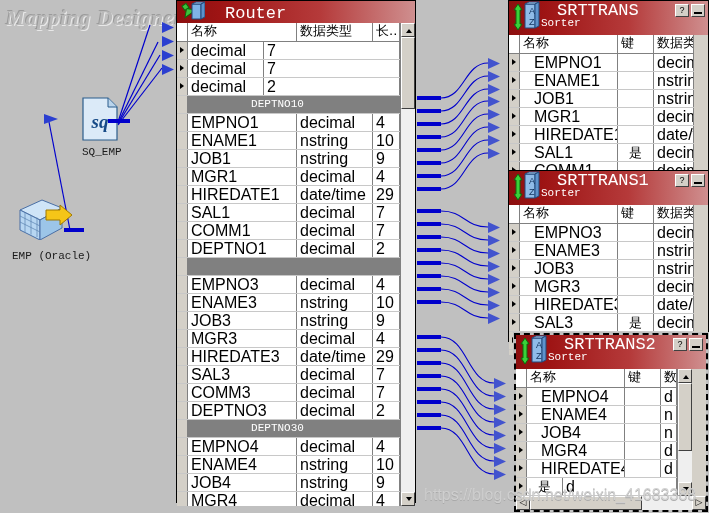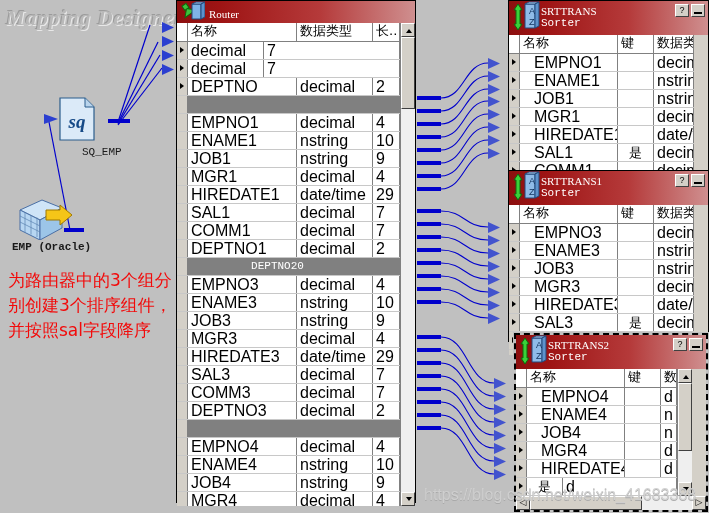--- a/index.html
+++ b/index.html
@@ -46,22 +46,22 @@
   .twin-inner{position:absolute;inset:0;}
   .twin.selected .twin-inner{position:relative;inset:auto;height:100%;}
 
   .tbar{
     height:22px;position:relative;
     background:linear-gradient(to right,#8c0f0f 0%,#9e1414 18%,#b53a3a 60%,#cf8f8f 100%);
     display:flex;align-items:center;overflow:hidden;
   }
   .tbar.tall{height:34px;align-items:flex-start;}
   .tbar-title{
-    font-family:Liberation Serif, serif;font-size:11px;color:#fff;
-    margin-left:4px;line-height:12px;padding-top:4px;white-space:nowrap;
+    font-family:Liberation Mono, monospace;font-size:17px;color:#fff;
+    margin-left:20px;line-height:12px;padding-top:4px;white-space:nowrap;
   }
   .tbar-sub{
     font-family:"Liberation Mono",monospace;font-size:11px;color:#fff;
     margin-left:4px;line-height:12px;white-space:nowrap;
   }
   .tbar-btns{position:absolute;right:3px;top:3px;display:flex;gap:2px;}
   .tbtn{
     width:14px;height:13px;background:#d4d0c8;border:1px solid #fff;
     border-right-color:#404040;border-bottom-color:#404040;
     font-size:9px;line-height:11px;text-align:center;color:#000;
@@ -143,42 +143,41 @@
           <path d="M9,16.5 L9,36"></path>
             <path d="M15,19 L15,38.5"></path>
             <path d="M21,21.5 L21,41"></path>
           <path d="M4,20 L24,30"></path>
             <path d="M4,26 L24,36"></path>
         </g>
         <path d="M30,14 L44,14 L44,9 L56,19 L44,29 L44,24 L30,24 Z" fill="#f5c518" stroke="#a07800" stroke-width="1"></path>
       </g>
     </svg>
   </div>
-  <div class="node-label" style="left:12px;top:241px;font-weight:bold;">EMP (Oracle)</div>
-
-  <div style="position:absolute;left:57px;top:96px;width:40px;height:46px;">
+  <div class="node-label" style="left:12px;top:250px;">EMP (Oracle)</div>
+
+  <div style="position:absolute;left:80px;top:96px;width:40px;height:46px;">
     <svg width="40" height="46" viewBox="0 0 40 46">
       <path d="M3,2 L28,2 L37,11 L37,44 L3,44 Z" fill="#dbeaf8" stroke="#2b5d8c" stroke-width="1.2"></path>
       <path d="M28,2 L28,11 L37,11" fill="#b9d4ec" stroke="#2b5d8c" stroke-width="1"></path>
       <text x="20" y="32" font-family="Liberation Serif, serif" font-size="19" font-weight="bold" fill="#164a87" text-anchor="middle" font-style="italic">sq</text>
     </svg>
   </div>
   <div class="node-label" style="left:82px;top:146px;">SQ_EMP</div>
 
   <div style="position:absolute;left:44px;top:112px;">
     <svg width="22" height="14">
         <polygon points="0,2 14,7 0,12" fill="#2b3fd0"></polygon>
       </svg>
   </div>
 
   <div class="pstub" style="left:108px;top:119px;width:22px;"></div>
 
   <div class="pstub" style="left:64px;top:228px;width:20px;"></div>
 
-  <div class="annotation">为路由器中的3个组分别创建3个排序组件，并按照sal字段降序</div>
 
   <div class="twin" style="left:176px;top:0px;width:240px;height:503px;">
     <div class="tbar">
       <div class="icon-stack">
         <svg width="26" height="22" viewBox="0 0 26 22">
           <g>
             <path d="M2,14 L8,8 L6,8 L6,3 L11,3 L11,8 L9,8 L15,14 Z" fill="#3cc23c" stroke="#0a6b0a" transform="rotate(-35 8 9)"></path>
             <path d="M13,3 L22,3 L22,18 L13,18 Z" fill="#7fb3e8" stroke="#23497a"></path>
             <path d="M13,3 L17,1 L26,1 L22,3 Z" fill="#a9cdf2" stroke="#23497a"></path>
             <path d="M22,3 L26,1 L26,16 L22,18 Z" fill="#5b92cc" stroke="#23497a"></path>
@@ -202,83 +201,82 @@
               <div class="gcell" style="flex: 0 0 76px;">decimal</div>
               <div class="gcell" style="flex: 1 1 0%;">7</div>
             </div>
             <div class="grow">
               <div class="rowsel arrow"></div>
               <div class="gcell" style="flex: 0 0 76px;">decimal</div>
               <div class="gcell" style="flex: 1 1 0%;">7</div>
             </div>
             <div class="grow">
               <div class="rowsel arrow"></div>
-              <div class="gcell" style="flex: 0 0 109px;">DEPTNO</div>
+              <div class="gcell" style="flex: 0 0 76px;">decimal</div>
+              <div class="gcell" style="flex: 1 1 0%;">2</div>
+            </div>
+            <div class="grow group">
+              <div class="rowsel" style="background: rgb(212, 208, 200);"></div>
+              <div class="grp-label">DEPTNO10</div>
+              <div class="gcell" style="flex: 0 0 33px;"></div>
+            </div>
+            <div class="grow">
+              <div class="rowsel"></div>
+              <div class="gcell" style="flex: 0 0 109px;">EMPNO1</div>
+              <div class="gcell" style="flex: 0 0 76px;">decimal</div>
+              <div class="gcell" style="flex: 1 1 0%;">4</div>
+            </div>
+            <div class="grow">
+              <div class="rowsel"></div>
+              <div class="gcell" style="flex: 0 0 109px;">ENAME1</div>
+              <div class="gcell" style="flex: 0 0 76px;">nstring</div>
+              <div class="gcell" style="flex: 1 1 0%;">10</div>
+            </div>
+            <div class="grow">
+              <div class="rowsel"></div>
+              <div class="gcell" style="flex: 0 0 109px;">JOB1</div>
+              <div class="gcell" style="flex: 0 0 76px;">nstring</div>
+              <div class="gcell" style="flex: 1 1 0%;">9</div>
+            </div>
+            <div class="grow">
+              <div class="rowsel"></div>
+              <div class="gcell" style="flex: 0 0 109px;">MGR1</div>
+              <div class="gcell" style="flex: 0 0 76px;">decimal</div>
+              <div class="gcell" style="flex: 1 1 0%;">4</div>
+            </div>
+            <div class="grow">
+              <div class="rowsel"></div>
+              <div class="gcell" style="flex: 0 0 109px;">HIREDATE1</div>
+              <div class="gcell" style="flex: 0 0 76px;">date/time</div>
+              <div class="gcell" style="flex: 1 1 0%;">29</div>
+            </div>
+            <div class="grow">
+              <div class="rowsel"></div>
+              <div class="gcell" style="flex: 0 0 109px;">SAL1</div>
+              <div class="gcell" style="flex: 0 0 76px;">decimal</div>
+              <div class="gcell" style="flex: 1 1 0%;">7</div>
+            </div>
+            <div class="grow">
+              <div class="rowsel"></div>
+              <div class="gcell" style="flex: 0 0 109px;">COMM1</div>
+              <div class="gcell" style="flex: 0 0 76px;">decimal</div>
+              <div class="gcell" style="flex: 1 1 0%;">7</div>
+            </div>
+            <div class="grow">
+              <div class="rowsel"></div>
+              <div class="gcell" style="flex: 0 0 109px;">DEPTNO1</div>
               <div class="gcell" style="flex: 0 0 76px;">decimal</div>
               <div class="gcell" style="flex: 1 1 0%;">2</div>
             </div>
             <div class="grow group">
               <div class="rowsel" style="background: rgb(212, 208, 200);"></div>
               <div class="gcell" style="flex: 0 0 33px;"></div>
             </div>
             <div class="grow">
               <div class="rowsel"></div>
-              <div class="gcell" style="flex: 0 0 109px;">EMPNO1</div>
-              <div class="gcell" style="flex: 0 0 76px;">decimal</div>
-              <div class="gcell" style="flex: 1 1 0%;">4</div>
-            </div>
-            <div class="grow">
-              <div class="rowsel"></div>
-              <div class="gcell" style="flex: 0 0 109px;">ENAME1</div>
-              <div class="gcell" style="flex: 0 0 76px;">nstring</div>
-              <div class="gcell" style="flex: 1 1 0%;">10</div>
-            </div>
-            <div class="grow">
-              <div class="rowsel"></div>
-              <div class="gcell" style="flex: 0 0 109px;">JOB1</div>
-              <div class="gcell" style="flex: 0 0 76px;">nstring</div>
-              <div class="gcell" style="flex: 1 1 0%;">9</div>
-            </div>
-            <div class="grow">
-              <div class="rowsel"></div>
-              <div class="gcell" style="flex: 0 0 109px;">MGR1</div>
-              <div class="gcell" style="flex: 0 0 76px;">decimal</div>
-              <div class="gcell" style="flex: 1 1 0%;">4</div>
-            </div>
-            <div class="grow">
-              <div class="rowsel"></div>
-              <div class="gcell" style="flex: 0 0 109px;">HIREDATE1</div>
-              <div class="gcell" style="flex: 0 0 76px;">date/time</div>
-              <div class="gcell" style="flex: 1 1 0%;">29</div>
-            </div>
-            <div class="grow">
-              <div class="rowsel"></div>
-              <div class="gcell" style="flex: 0 0 109px;">SAL1</div>
-              <div class="gcell" style="flex: 0 0 76px;">decimal</div>
-              <div class="gcell" style="flex: 1 1 0%;">7</div>
-            </div>
-            <div class="grow">
-              <div class="rowsel"></div>
-              <div class="gcell" style="flex: 0 0 109px;">COMM1</div>
-              <div class="gcell" style="flex: 0 0 76px;">decimal</div>
-              <div class="gcell" style="flex: 1 1 0%;">7</div>
-            </div>
-            <div class="grow">
-              <div class="rowsel"></div>
-              <div class="gcell" style="flex: 0 0 109px;">DEPTNO1</div>
-              <div class="gcell" style="flex: 0 0 76px;">decimal</div>
-              <div class="gcell" style="flex: 1 1 0%;">2</div>
-            </div>
-            <div class="grow group">
-              <div class="rowsel" style="background: rgb(212, 208, 200);"></div>
-              <div class="grp-label">DEPTNO20</div>
-              <div class="gcell" style="flex: 0 0 33px;"></div>
-            </div>
-            <div class="grow">
-              <div class="rowsel"></div>
               <div class="gcell" style="flex: 0 0 109px;">EMPNO3</div>
               <div class="gcell" style="flex: 0 0 76px;">decimal</div>
               <div class="gcell" style="flex: 1 1 0%;">4</div>
             </div>
             <div class="grow">
               <div class="rowsel"></div>
               <div class="gcell" style="flex: 0 0 109px;">ENAME3</div>
               <div class="gcell" style="flex: 0 0 76px;">nstring</div>
               <div class="gcell" style="flex: 1 1 0%;">10</div>
             </div>
@@ -313,20 +311,21 @@
               <div class="gcell" style="flex: 1 1 0%;">7</div>
             </div>
             <div class="grow">
               <div class="rowsel"></div>
               <div class="gcell" style="flex: 0 0 109px;">DEPTNO3</div>
               <div class="gcell" style="flex: 0 0 76px;">decimal</div>
               <div class="gcell" style="flex: 1 1 0%;">2</div>
             </div>
             <div class="grow group">
               <div class="rowsel" style="background: rgb(212, 208, 200);"></div>
+              <div class="grp-label">DEPTNO30</div>
               <div class="gcell" style="flex: 0 0 33px;"></div>
             </div>
             <div class="grow">
               <div class="rowsel"></div>
               <div class="gcell" style="flex: 0 0 109px;">EMPNO4</div>
               <div class="gcell" style="flex: 0 0 76px;">decimal</div>
               <div class="gcell" style="flex: 1 1 0%;">4</div>
             </div>
             <div class="grow">
               <div class="rowsel"></div>

